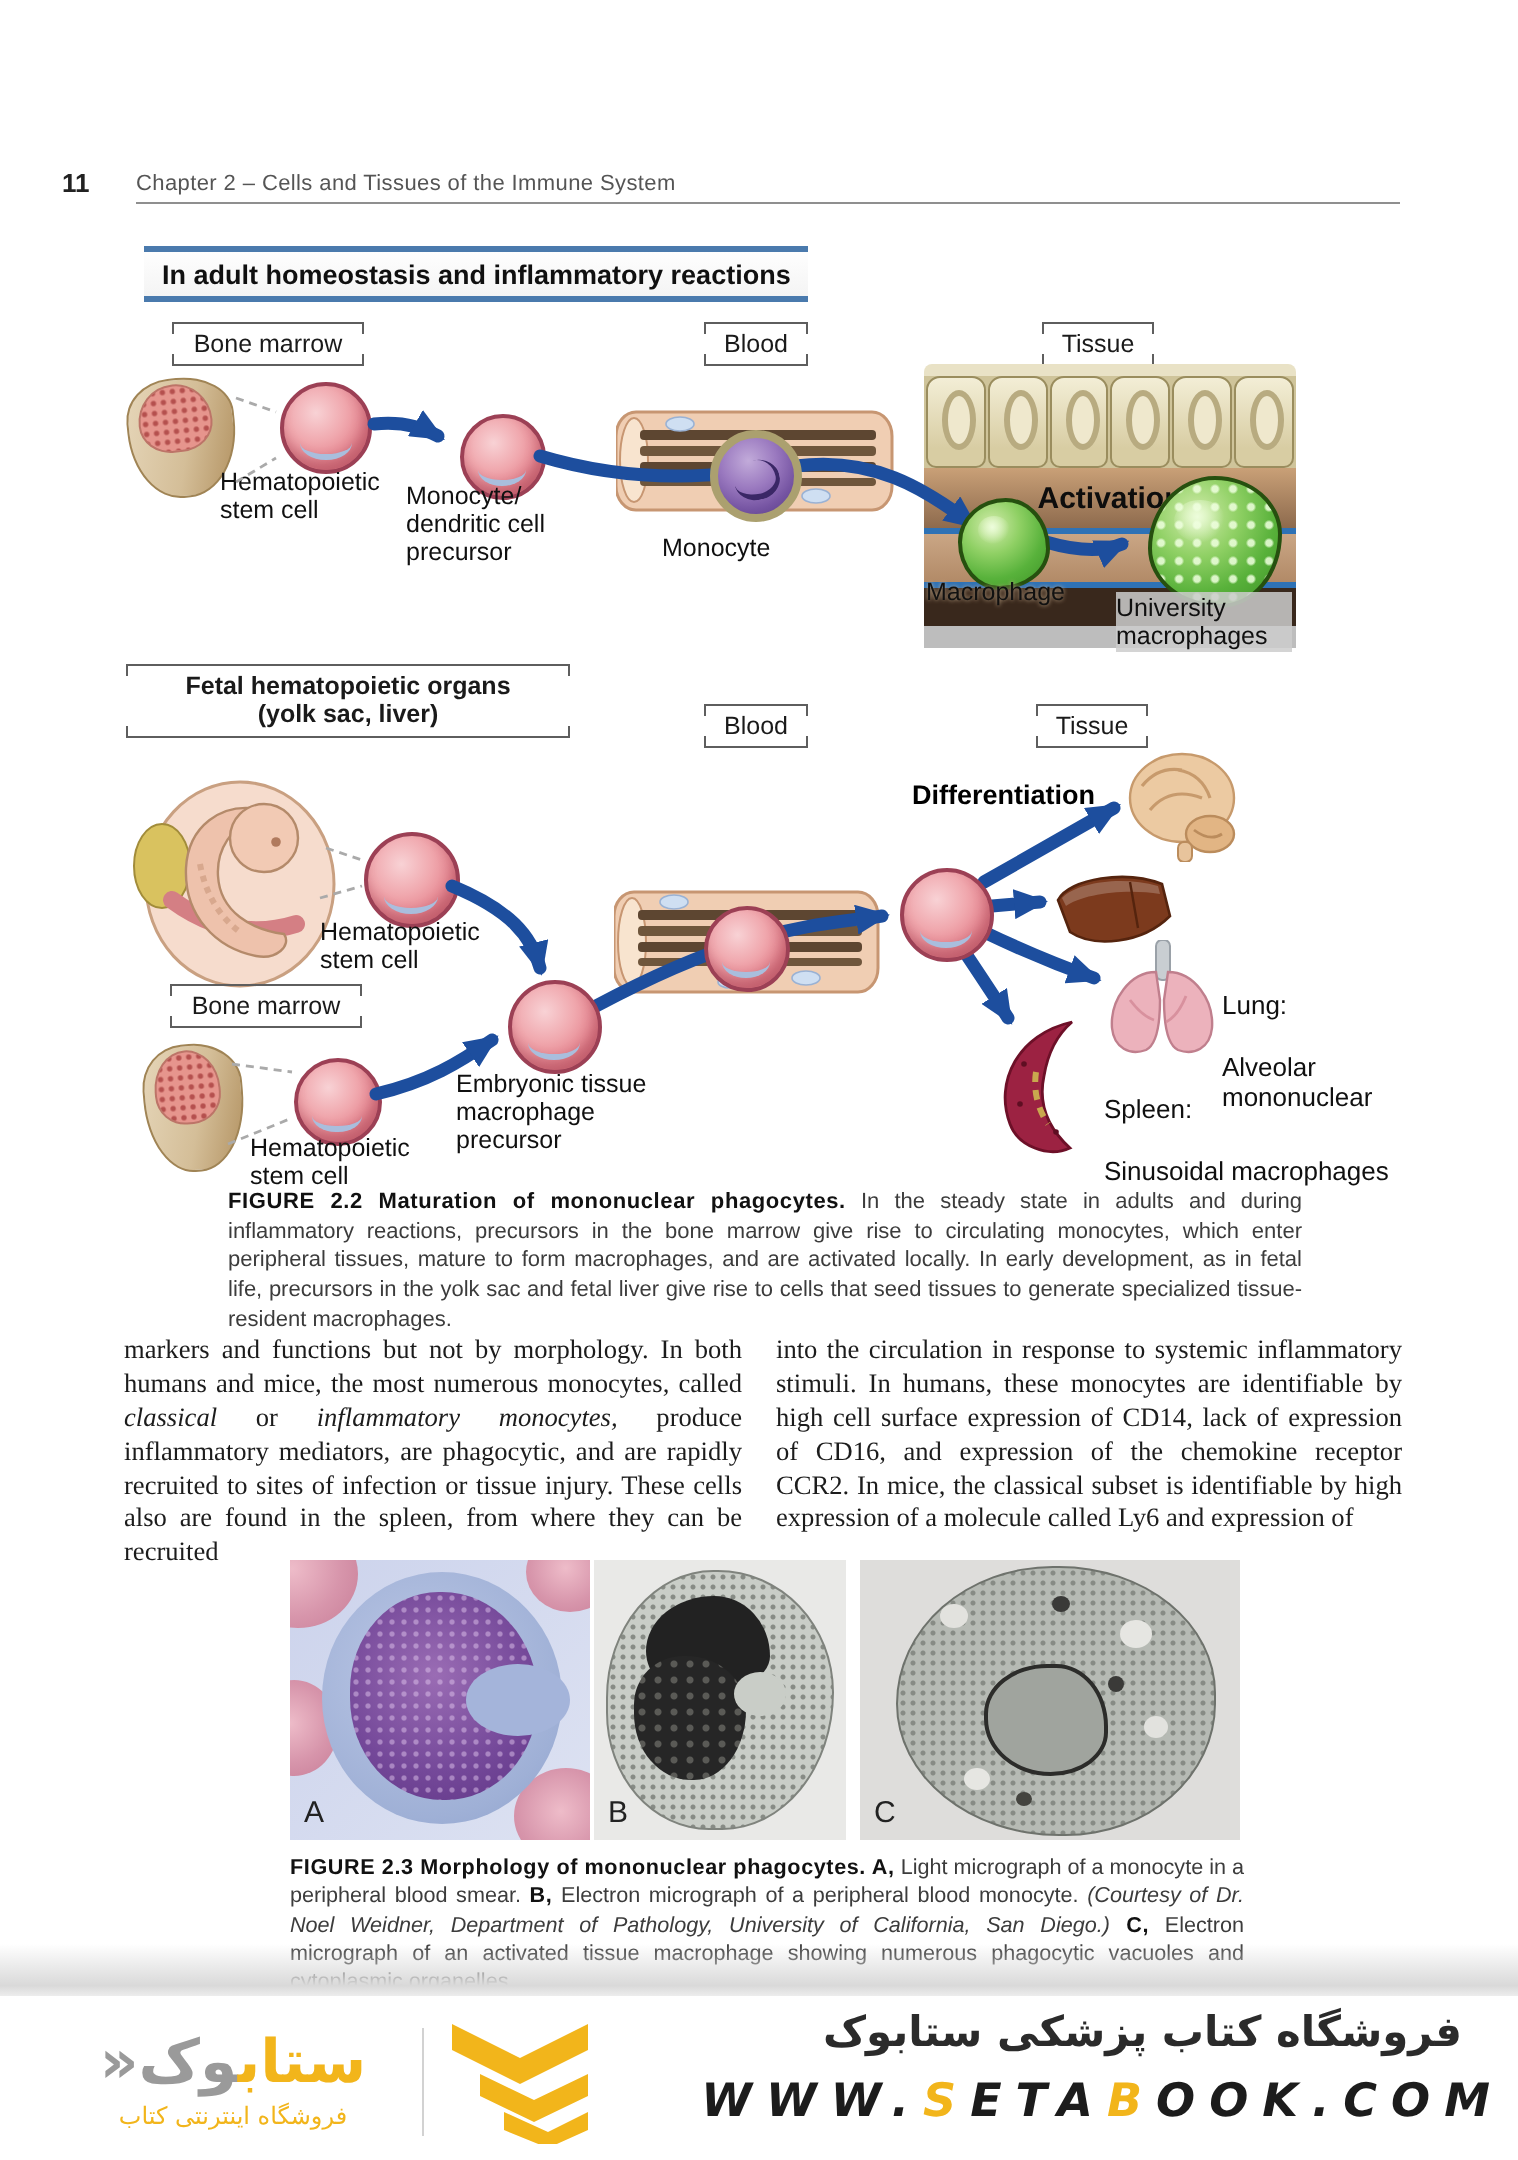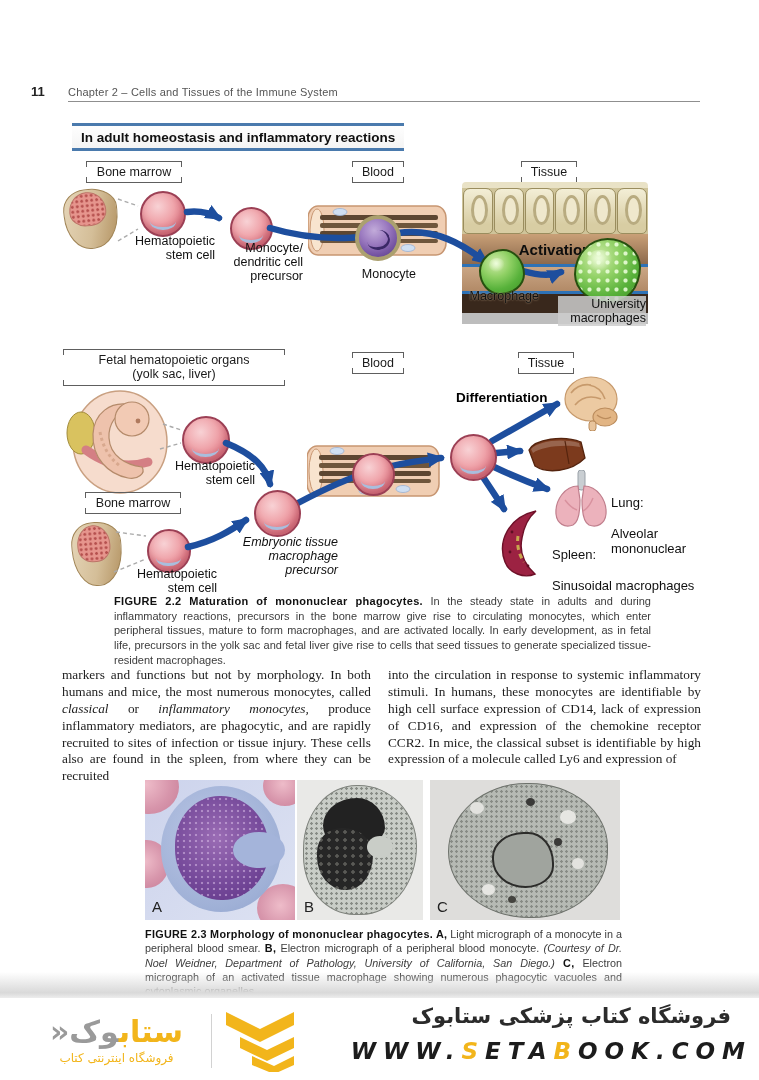--- a/index.html
+++ b/index.html
@@ -15,21 +15,21 @@
   .panel-title{font:bold 13.5px "Liberation Sans",sans-serif;color:#101010;padding:4px 9px 3px;
     border-top:3px solid #4a7aad;border-bottom:3px solid #4a7aad;background:linear-gradient(#fefefe,#f4f4f4);}
 
   
   .bracket{font:12.5px "Liberation Sans",sans-serif;color:#1a1a1a;text-align:center;padding:4px 2px;white-space:pre-line;line-height:1.15;}
   .bracket::before,.bracket::after{content:"";position:absolute;left:0;right:0;height:5px;border-left:1.5px solid #5e5e5e;border-right:1.5px solid #5e5e5e;}
   .bracket::before{top:0;border-top:1.5px solid #5e5e5e;}
   .bracket::after{bottom:0;border-bottom:1.5px solid #5e5e5e;}
 
   
-  .flbl{font:12.5px "Liberation Sans",sans-serif;color:#101010;text-align:right;white-space:pre-line;line-height:1.12;}
+  .flbl{font:12.5px "Liberation Sans",sans-serif;color:#101010;text-align:left;white-space:pre-line;line-height:1.12;}
   .olbl{font:13px "Liberation Sans",sans-serif;color:#101010;white-space:pre-line;line-height:1.18;}
   .blbl{font:bold 13.5px "Liberation Sans",sans-serif;color:#000;}
 
   
   .pinkcell{border-radius:50%;background:radial-gradient(circle at 38% 32%,#f8d2d5 0%,#f0a8ae 38%,#e4808b 68%,#d5616f 100%);
     border:2px solid #9c4055;box-shadow:inset -2px -5px 6px rgba(130,40,60,.30);}
   .pinkcell::after{content:"";position:absolute;left:18%;bottom:12%;width:62%;height:34%;
     border-bottom:3px solid #a9bedd;border-radius:50%;}
   .mono{border-radius:50%;border:4px solid #aba06f;
     background:radial-gradient(circle at 40% 30%,#c2abda 0%,#9a79bf 40%,#7554a2 70%,#543a83 100%);}
@@ -150,21 +150,21 @@
   <div class="abs mono" style="left:355px;top:215px;width:38px;height:38px;z-index:6;"></div>
 
   <div class="abs flbl" style="left:110px;top:234px;width:105px;">Hematopoietic
 stem cell</div>
   <div class="abs flbl" style="left:203px;top:241px;width:100px;">Monocyte/
 dendritic cell
 precursor</div>
   <div class="abs flbl" style="left:331px;top:267px;width:85px;">Monocyte</div>
 
 
-  <div class="abs bracket" style="left:63px;top:349px;width:218px;">Fetal hematopoietic organs
+  <div class="abs bracket" style="left:63px;top:332px;width:218px;font-weight:bold;">Fetal hematopoietic organs
 (yolk sac, liver)</div>
   <div class="abs bracket" style="left:352px;top:352px;width:48px;">Blood</div>
   <div class="abs bracket" style="left:518px;top:352px;width:52px;">Tissue</div>
 
   <svg class="abs" style="left:66px;top:388px;" width="102" height="108" viewBox="0 0 102 108">
     <ellipse cx="54" cy="54" rx="47" ry="51" fill="#f6dccd" stroke="#c9a081" stroke-width="1.5"></ellipse>
     <ellipse cx="15" cy="45" rx="14" ry="21" fill="#d9c25f" stroke="#a28c3a" stroke-width="1"></ellipse>
     <path d="M20,62 q30,22 62,12" fill="none" stroke="#d47f84" stroke-width="9" stroke-linecap="round"></path>
     <path d="M66,17 C44,12 28,26 27,46 C26,70 42,86 62,90 C72,92 80,85 76,79 C60,77 44,68 43,50 C42,34 52,24 66,17 Z" fill="#eec2ac" stroke="#b2induced" stroke-width="0"></path>
     <path d="M66,17 C44,12 28,26 27,46 C26,70 42,86 62,90 C72,92 80,85 76,79 C60,77 44,68 43,50 C42,34 52,24 66,17 Z" fill="#eec2ac" stroke="#b48a6a" stroke-width="1.2"></path>
@@ -194,21 +194,21 @@
     <ellipse cx="96" cy="48" rx="7" ry="3.5" fill="#cfdff2" stroke="#9ab2d4" stroke-width=".8"></ellipse>
     <ellipse cx="58" cy="50" rx="6" ry="3" fill="#cfdff2" stroke="#9ab2d4" stroke-width=".8"></ellipse>
   </svg>
   <div class="abs pinkcell" style="left:352px;top:453px;width:39px;height:39px;z-index:6;"></div>
   <div class="abs pinkcell" style="left:450px;top:434px;width:43px;height:43px;z-index:6;"></div>
 
   <div class="abs flbl" style="left:160px;top:459px;width:95px;">Hematopoietic
 stem cell</div>
   <div class="abs flbl" style="left:125px;top:567px;width:92px;">Hematopoietic
 stem cell</div>
-  <div class="abs flbl" style="left:228px;top:535px;width:110px;font-style:italic;">Embryonic tissue
+  <div class="abs flbl" style="left:228px;top:535px;width:110px;">Embryonic tissue
 macrophage
 precursor</div>
   <div class="abs blbl" style="left:456px;top:390px;">Differentiation</div>
 
   <svg class="abs" style="left:563px;top:375px;" width="60" height="56" viewBox="0 0 60 56">
     <ellipse cx="28" cy="24" rx="26" ry="22" fill="#eccaa2" stroke="#c79a6c" stroke-width="1.2"></ellipse>
     <path d="M8,18 q8,-10 20,-8 M12,30 q10,-12 26,-6 M26,10 q12,2 16,14" fill="none" stroke="#c79a6c" stroke-width="1.6"></path>
     <ellipse cx="42" cy="42" rx="12" ry="9" fill="#e2b584" stroke="#bb8c5c" stroke-width="1.2"></ellipse>
     <path d="M34,40 q8,6 14,2" fill="none" stroke="#bb8c5c" stroke-width="1.4"></path>
     <rect x="26" y="46" width="7" height="10" rx="3" fill="#e8c49c" stroke="#bb8c5c" stroke-width="1"></rect>

